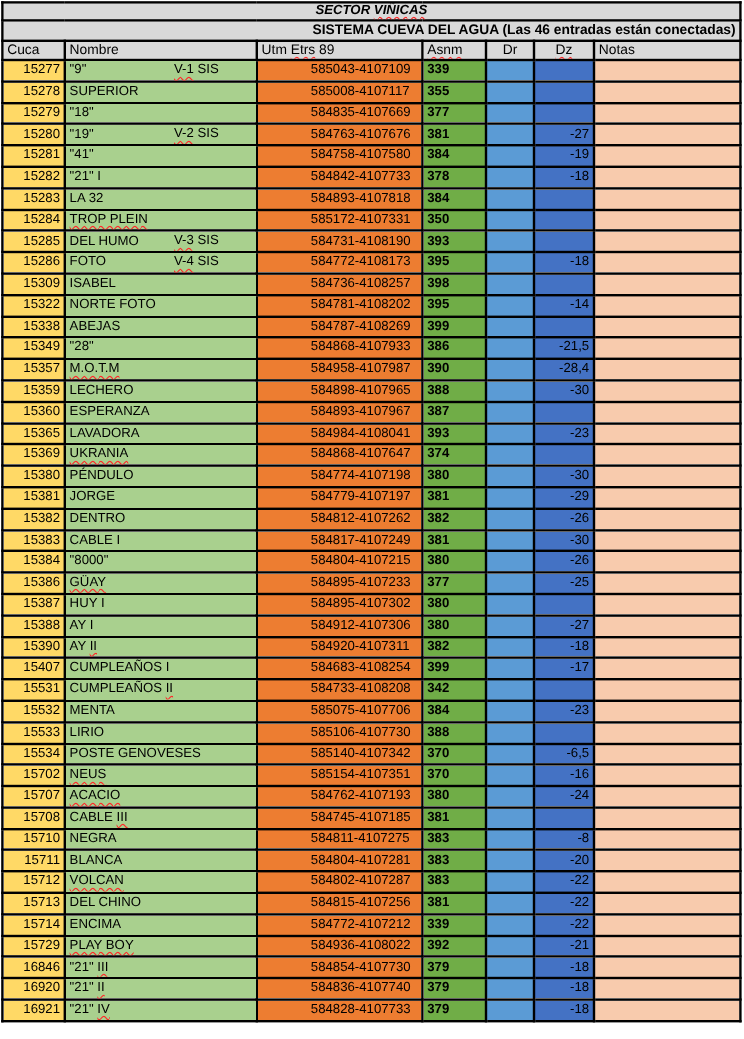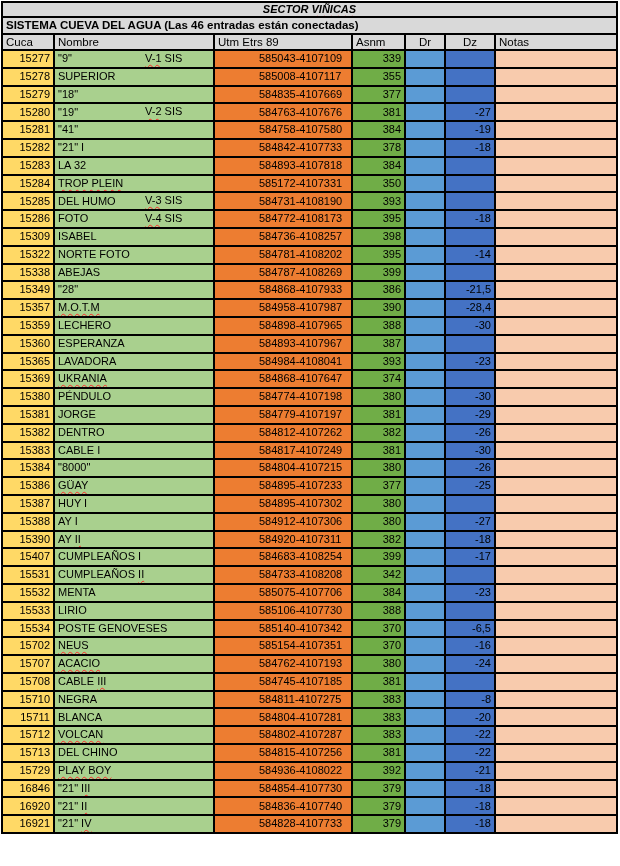--- a/index.html
+++ b/index.html
@@ -15,30 +15,30 @@
   td{
     border:2px solid var(--c-border,#000);
     padding:0 3px;font-size:11px;line-height:1.05;
     vertical-align:middle;white-space:nowrap;overflow:hidden;
   }
   .title{
     background:var(--c-header_bg,#D9D9D9);text-align:center;
     font-weight:700;height:13px;font-size:11px;font-style:italic;
   }
   .subtitle{
-    background:var(--c-header_bg,#D9D9D9);text-align:left;
+    background:var(--c-header_bg,#D9D9D9);text-align:right;
     font-weight:700;height:15px;font-size:11.5px;
   }
   .h{background:var(--c-header_bg,#D9D9D9);height:14px;font-size:11.5px;}
   .h-dr,.h-dz{text-align:center;}
   tbody td{height:15.8px;}
   .c-cuca {background:var(--c-cuca,#FFD966);text-align:right;}
   .c-nombre{background:var(--c-nombre,#A9D08E);position:relative;text-align:left;}
   .c-utm  {background:var(--c-utm,#ED7D31);text-align:left;padding-left:44px;}
-  .c-asnm {background:var(--c-asnm,#70AD47);text-align:right;}
+  .c-asnm {background:var(--c-asnm,#70AD47);font-weight:bold;}
   .c-dr   {background:var(--c-dr,#5B9BD5);}
   .c-dz   {background:var(--c-dz,#4472C4);text-align:right;}
   .c-notas{background:var(--c-notas,#F8CBAD);}
   .sub{position:absolute;left:90px;top:50%;transform:translateY(-50%);}
   .sq{
     text-decoration:underline;
     text-decoration-style:wavy;
     text-decoration-color:var(--c-squiggle,#FF2A2A);
     text-decoration-thickness:1px;
     text-underline-offset:2px;
@@ -429,20 +429,29 @@
       <tr>
         <td class="c-cuca">15713</td>
         <td class="c-nombre">DEL CHINO</td>
         <td class="c-utm">584815-4107256</td>
         <td class="c-asnm">381</td>
         <td class="c-dr"></td>
         <td class="c-dz">-22</td>
         <td class="c-notas"></td>
       </tr>
       <tr>
+        <td class="c-cuca">15714</td>
+        <td class="c-nombre">ENCIMA</td>
+        <td class="c-utm">584772-4107212</td>
+        <td class="c-asnm">339</td>
+        <td class="c-dr"></td>
+        <td class="c-dz">-22</td>
+        <td class="c-notas"></td>
+      </tr>
+      <tr>
         <td class="c-cuca">15729</td>
         <td class="c-nombre"><span class="sq">PLAY BOY</span></td>
         <td class="c-utm">584936-4108022</td>
         <td class="c-asnm">392</td>
         <td class="c-dr"></td>
         <td class="c-dz">-21</td>
         <td class="c-notas"></td>
       </tr>
       <tr>
         <td class="c-cuca">16846</td>

